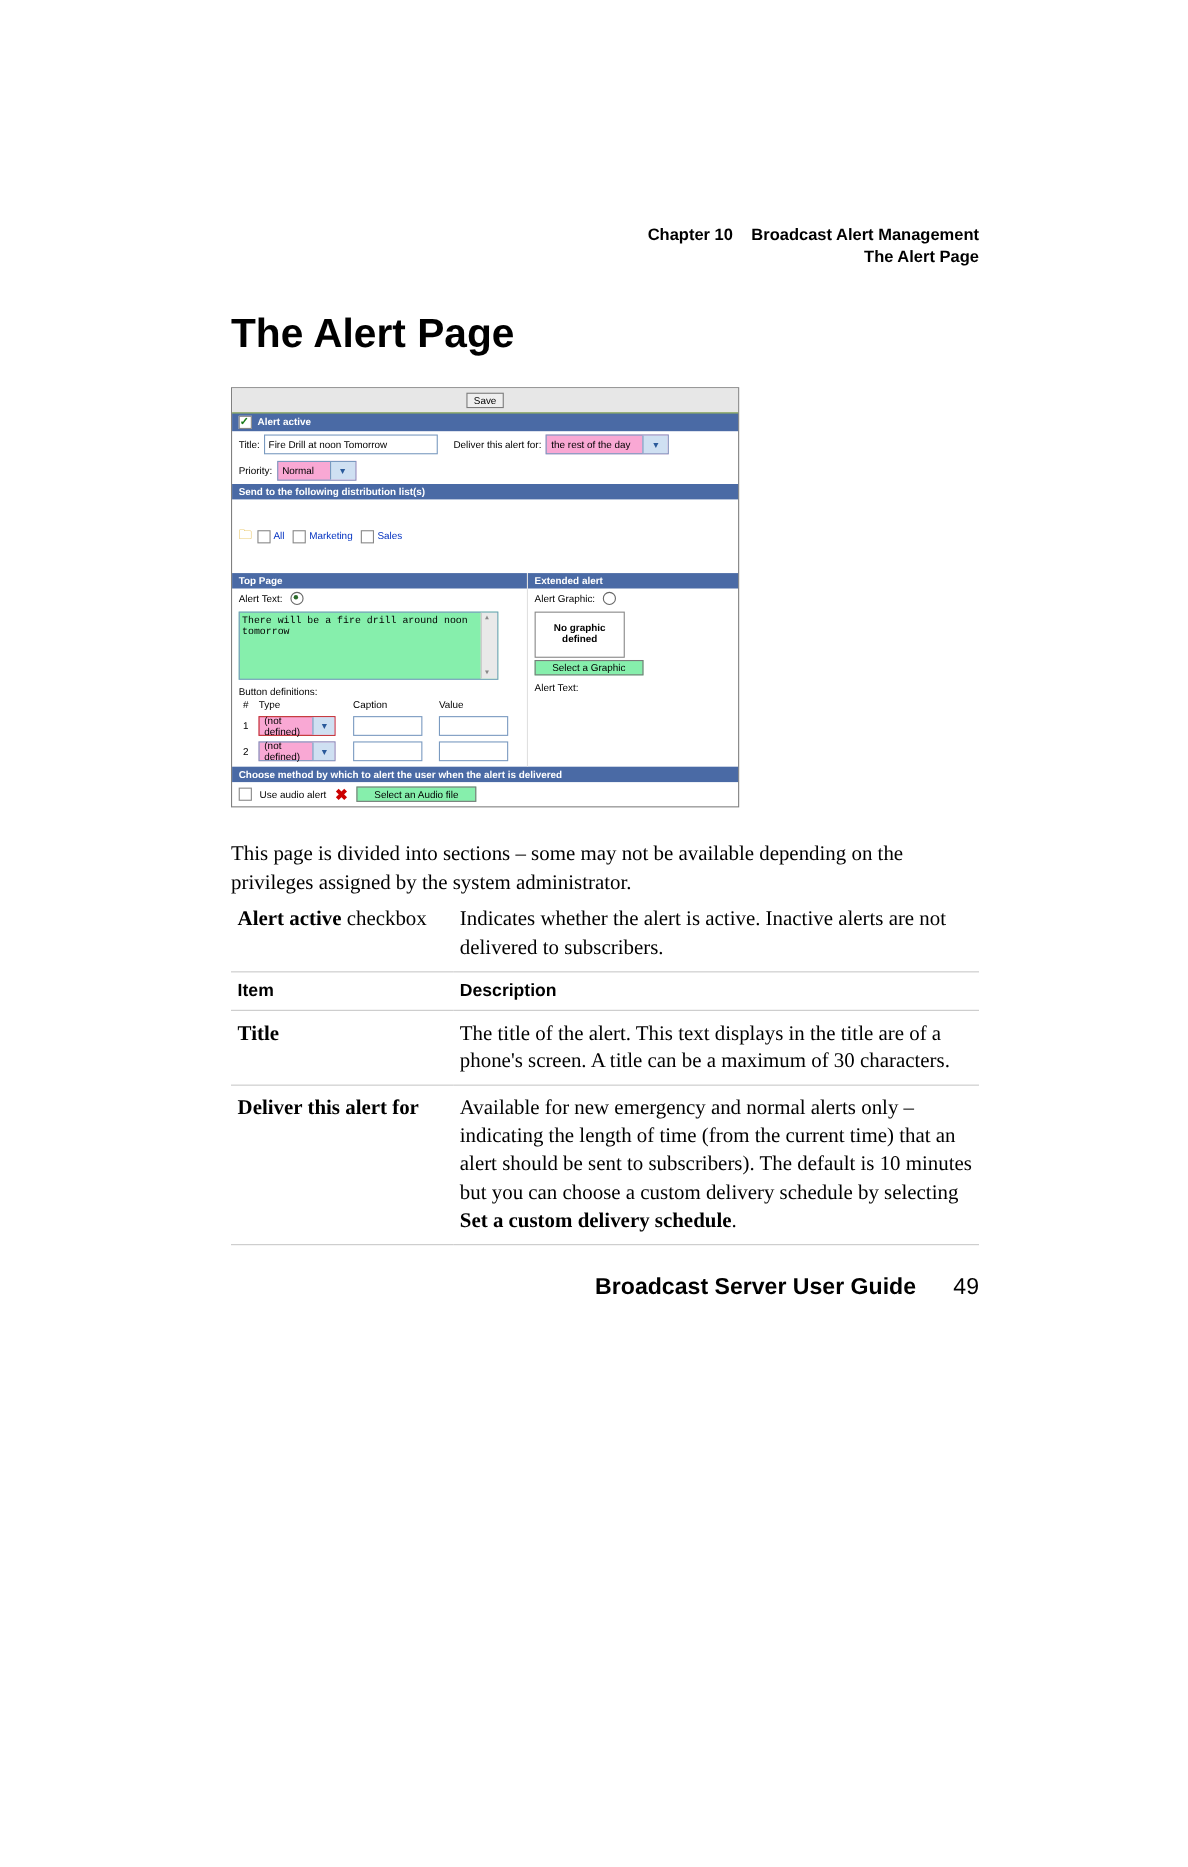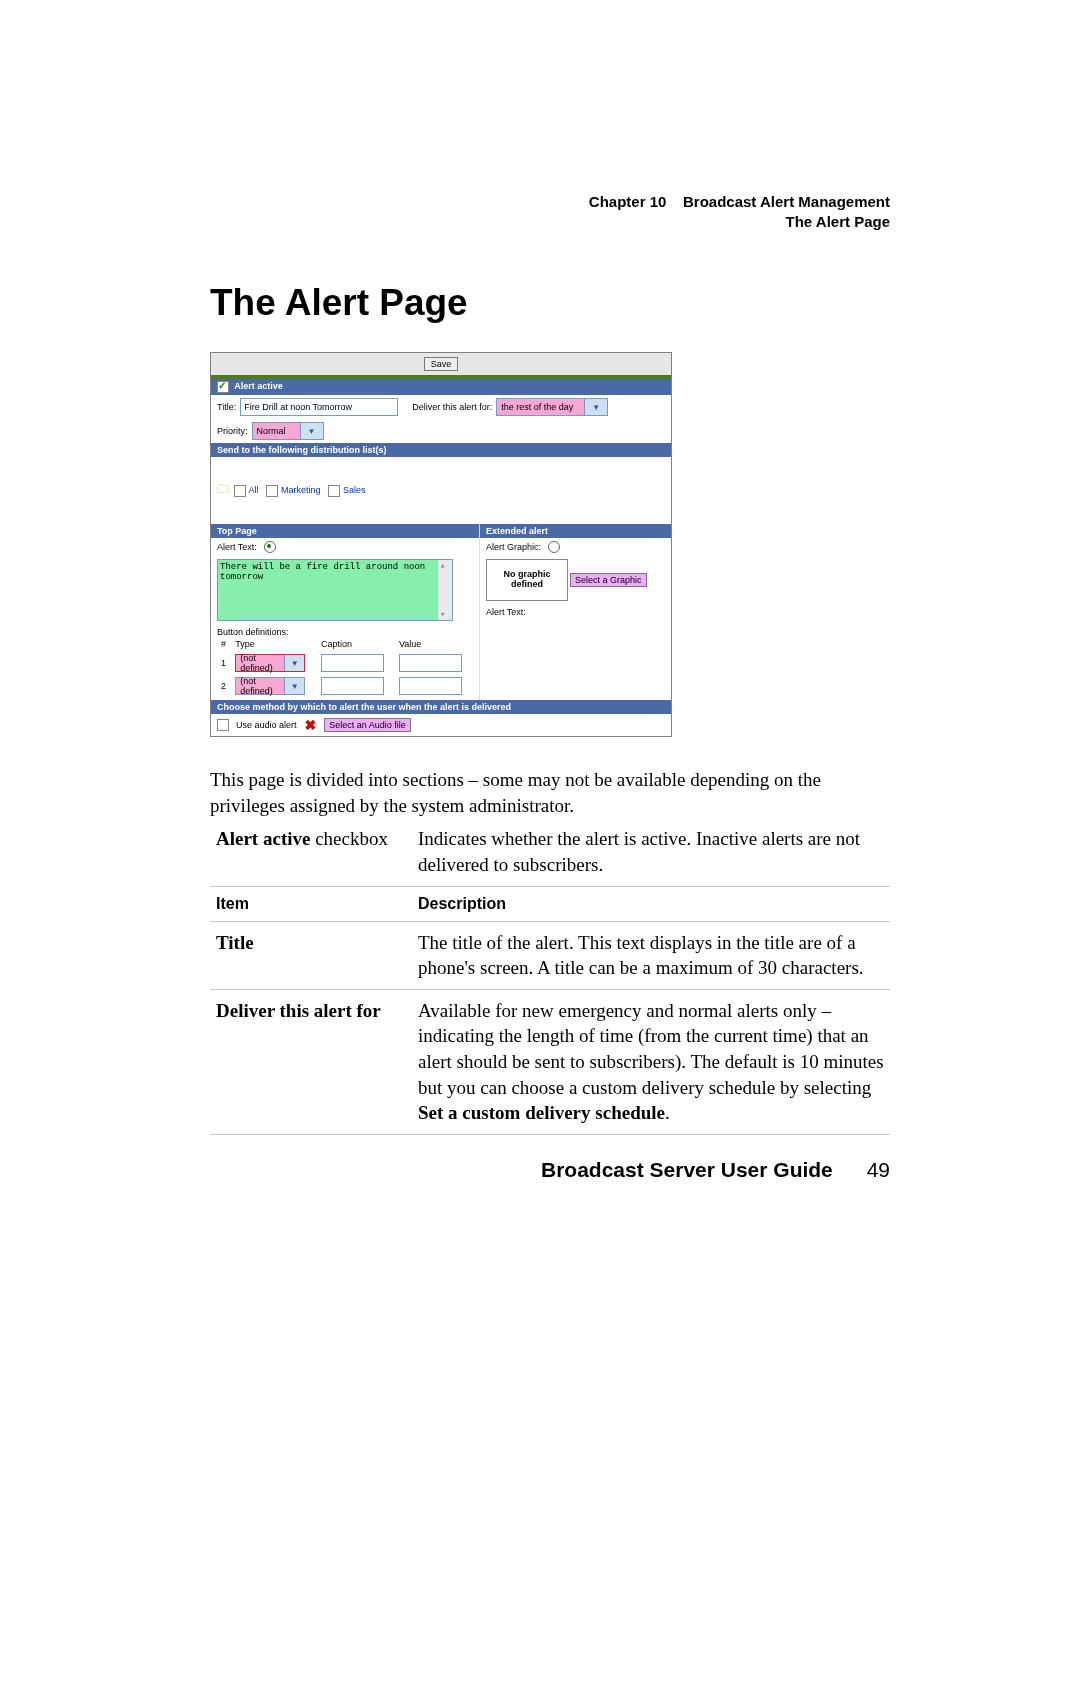--- a/index.html
+++ b/index.html
@@ -13,21 +13,21 @@
   }
   .page{
     position:absolute;
     left:210px;
     top:192px;
     width:680px;
   }
   .running-head{
     position:absolute;
     right:0;
-    top:0;
+    top:12px;
     text-align:left;
     font-family:Arial,Helvetica,sans-serif;
     font-size:15px;
     line-height:1.35;
   }
   .running-head .chapnum{font-weight:700;}
   .running-head .chaptitle{font-weight:700;}
   .running-head .section{font-weight:700;display:block;text-align:right;}
   .h1{
     font-family:Arial,Helvetica,sans-serif;
@@ -47,21 +47,21 @@
     border:1px solid #808080;
     font-family:Arial,Helvetica,sans-serif;
     font-size:9px;
     color:#000;
     background:#fff;
   }
   .shot .topbar{
     background:#e7e7e7;
     text-align:center;
     padding:4px 0;
-    border-bottom:4px solid #4d7c0f;
+    border-bottom:1px solid #4d7c0f;
   }
   .shot button.save{
     font-size:9px;
     padding:1px 6px;
     border:1px solid #7a7a7a;
     background:#efefef;
   }
   .bluebar{
     background:#4a6aa5;
     color:#fff;
@@ -92,21 +92,21 @@
   .radio.on::after{content:"";position:absolute;left:2px;top:2px;width:4px;height:4px;border-radius:50%;background:#2a6a2a;}
   .ta{
     border:1px solid #7a9ac0;width:230px;height:56px;font-family:"Courier New",monospace;font-size:9px;padding:2px;position:relative;background:#86efac;
   }
   .ta .sc{position:absolute;right:0;top:0;width:14px;height:100%;background:#e9e9e9;border-left:1px solid #c5c5c5;}
   .ta .sc::before{content:"▴";position:absolute;top:0;left:2px;font-size:9px;color:#888;}
   .ta .sc::after{content:"▾";position:absolute;bottom:0;left:2px;font-size:9px;color:#888;}
   .thumb{
     width:80px;height:40px;border:1px solid #888;display:flex;align-items:center;justify-content:center;text-align:center;font-weight:700;font-size:9px;line-height:1.1;
   }
-  .btnsm{font-size:9px;border:1px solid #7a7a7a;background:#f0abfc;padding:1px 4px;}
+  .btnsm{font-size:9px;border:1px solid #7a7a7a;background:#86efac;padding:1px 15px;}
   .folder{color:#d9a000;font-size:12px;vertical-align:middle;margin-right:2px;}
   .redx{color:#c00;font-size:14px;font-weight:700;vertical-align:middle;margin:0 4px;}
   .distrow{padding:23px 6px;}
   .distrow a{color:#0030c0;text-decoration:none;}
   .tbl{width:100%;border-collapse:collapse;font-size:9px;}
   .tbl td{padding:2px 4px;}
   .dtable{width:100%;border-collapse:collapse;margin-top:0;}
   .dtable th{
     font-family:Arial,Helvetica,sans-serif;font-weight:700;font-size:16px;text-align:left;
     border-top:1px solid #c9c9c9;border-bottom:1px solid #c9c9c9;padding:8px 6px;

